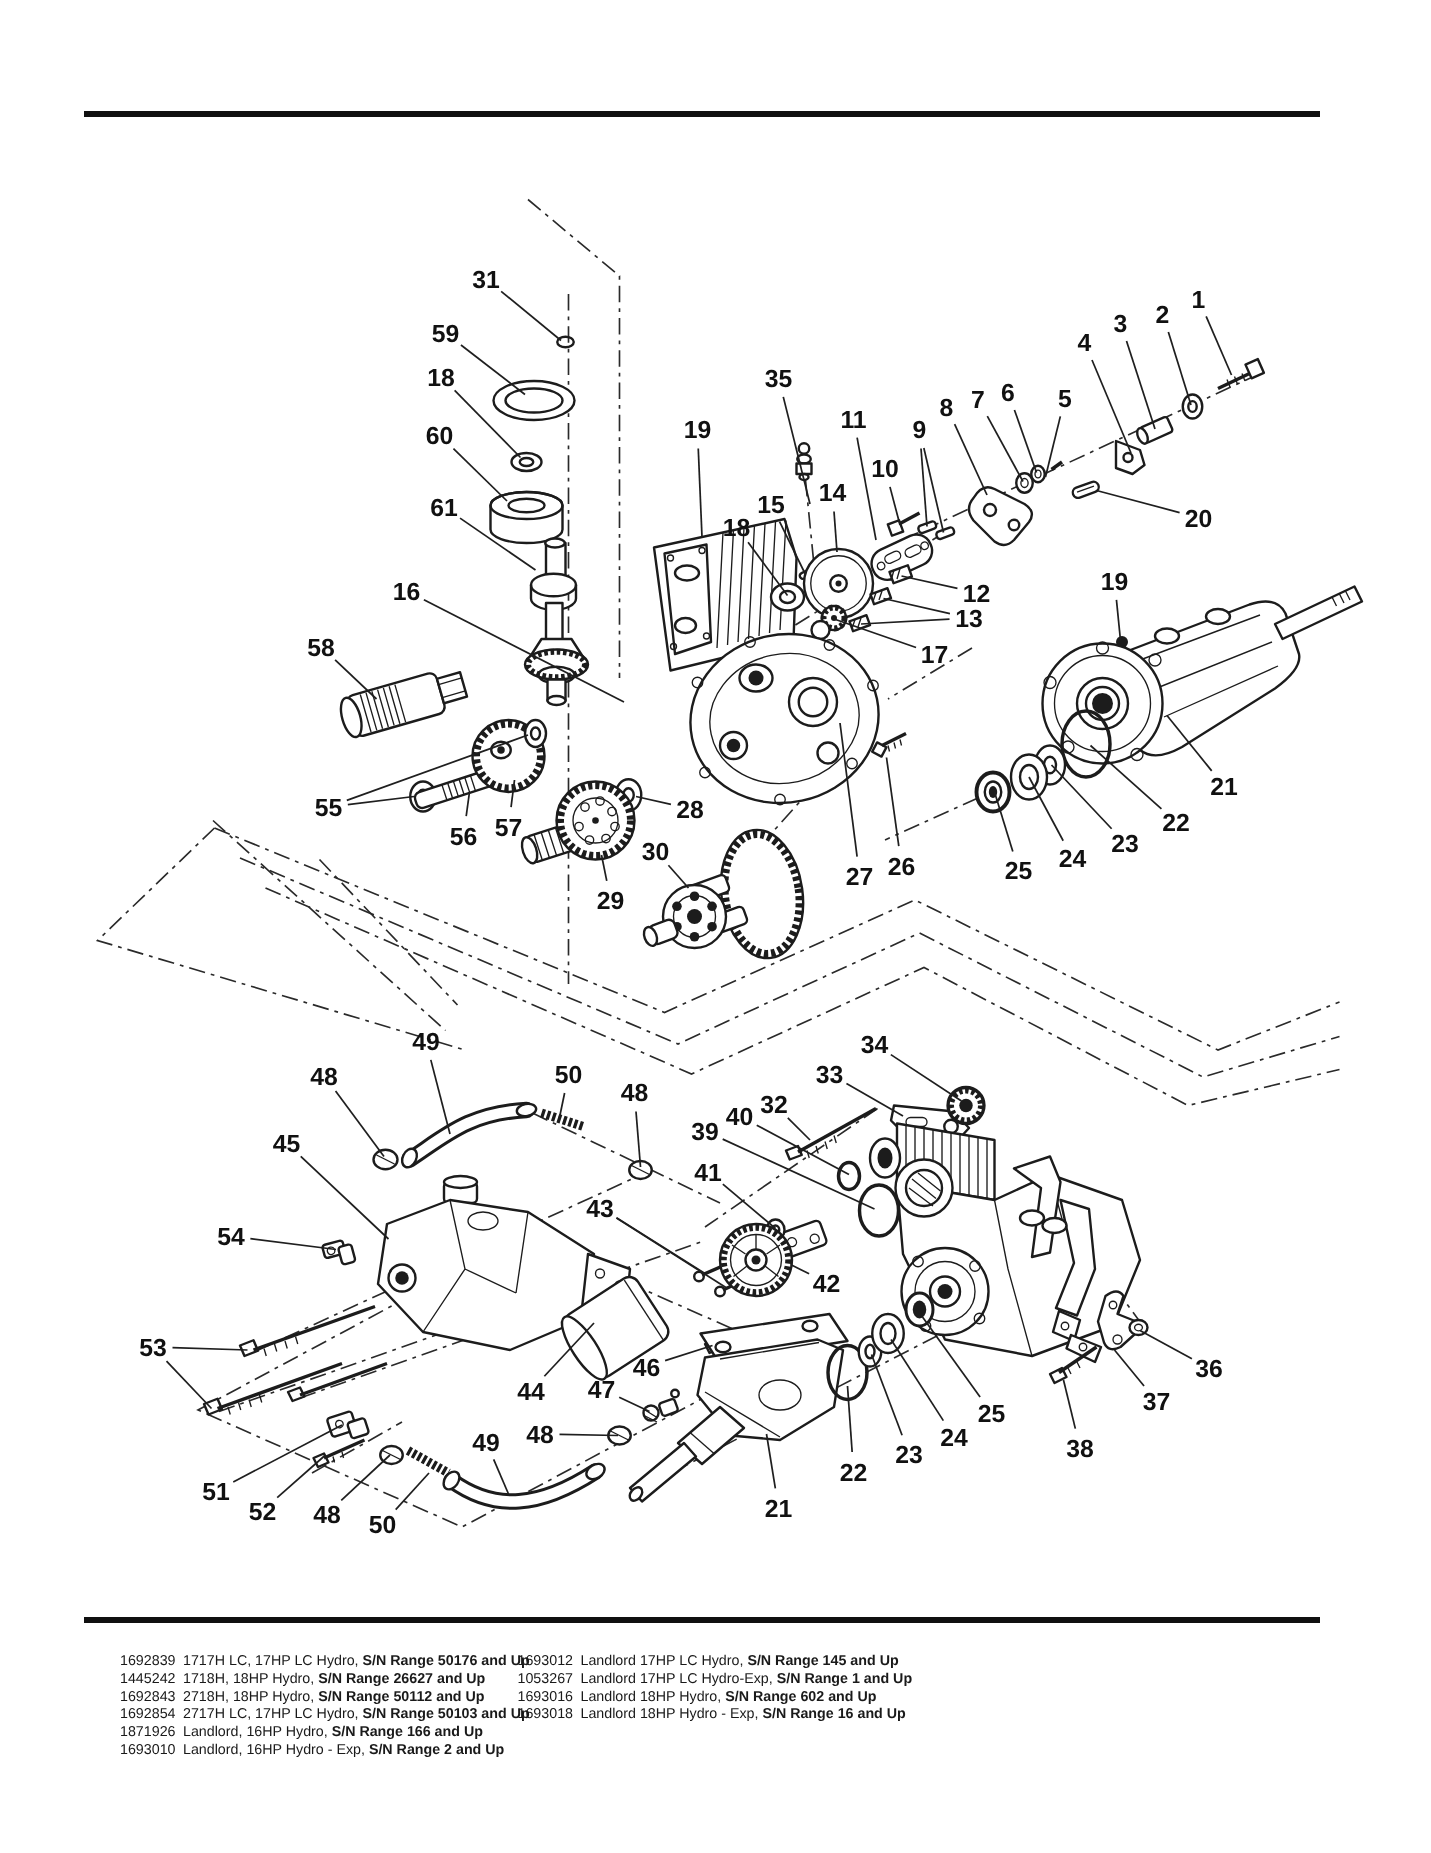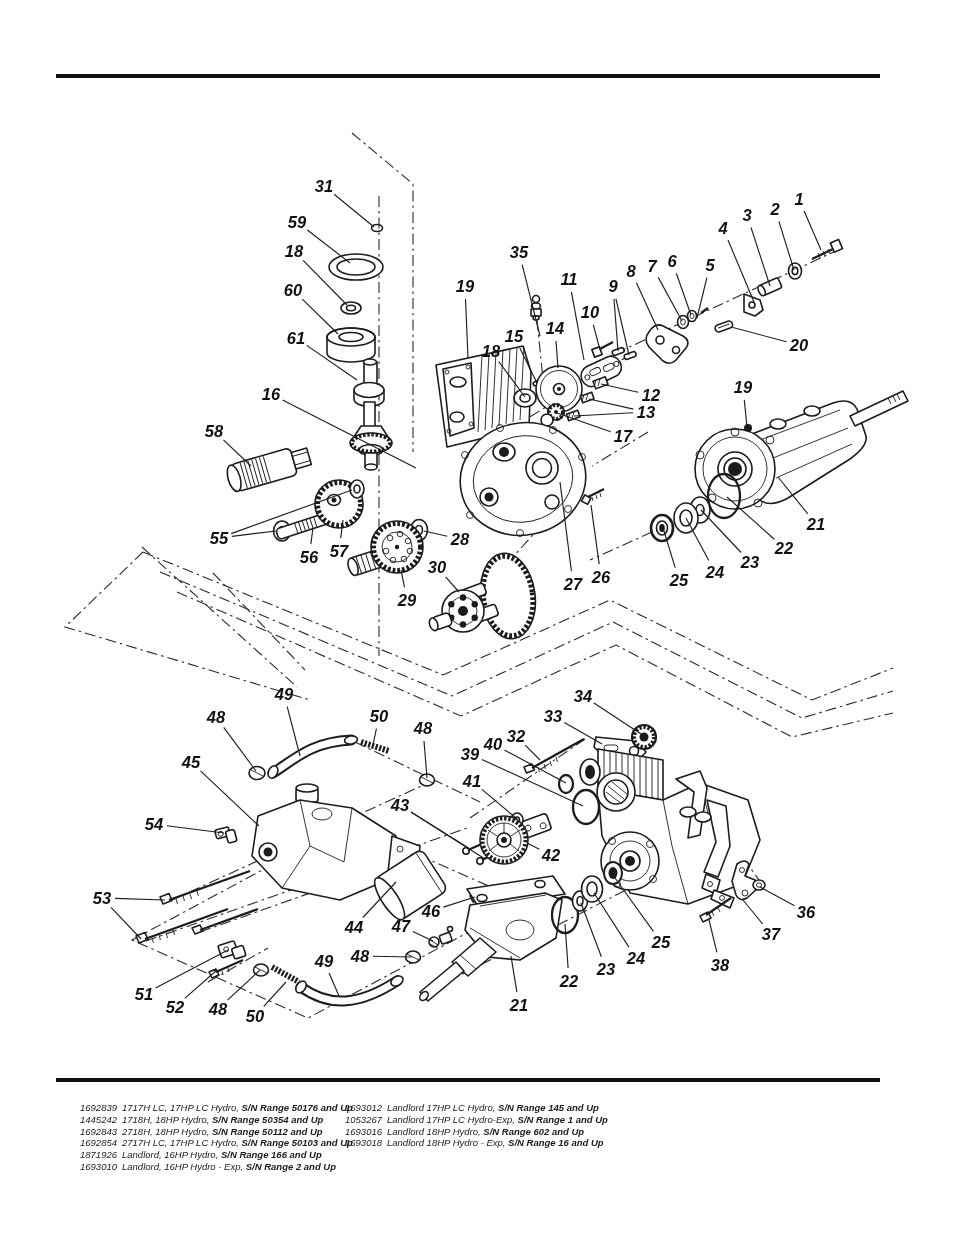--- a/index.html
+++ b/index.html
@@ -1,17 +1,17 @@
 <!DOCTYPE html>
 <html><head>
 <meta charset="utf-8">
 <style>
   html,body{margin:0;padding:0;background:#fff;}
   .page{position:relative;width:954px;height:1235px;background:#fff;overflow:hidden;
-        font-family:"Liberation Sans",sans-serif;color:#141414;font-style:italic;}
+        font-family:"Liberation Sans",sans-serif;color:#141414;}
   .art{position:absolute;left:0;top:0;}
   
   .ln{fill:none;stroke:#1c1c1c;stroke-width:1.6;stroke-linejoin:round;stroke-linecap:round;}
   .thin{fill:none;stroke:#1c1c1c;stroke-width:0.9;}
   .w2{fill:none;stroke:#1c1c1c;stroke-width:2.3;}
   .fillw{fill:#ffffff;stroke:#1c1c1c;stroke-width:1.6;stroke-linejoin:round;}
   .dark{fill:#1c1c1c;stroke:none;}
   .dd{fill:none;stroke:#2a2a2a;stroke-width:1.1;stroke-dasharray:11 4 2.5 4;}
   .teeth{fill:none;stroke:#1c1c1c;stroke-width:5;stroke-dasharray:2.8 2;}
   .teeth2{fill:none;stroke:#1c1c1c;stroke-width:4;stroke-dasharray:2.4 1.8;}
@@ -605,21 +605,21 @@
         <text x="806" y="918" class="callout">36</text>
         <line x1="762.7" y1="924.0" x2="743" y2="900" class="leader"></line>
         <text x="771" y="940" class="callout">37</text>
         <line x1="716.9" y1="952.4" x2="709" y2="920" class="leader"></line>
         <text x="720" y="971" class="callout">38</text>
       </g>
   </svg>
 
   <div class="plist" id="pl-left">
       <div class="plrow"><span class="pn">1692839</span><span class="desc">1717H LC, 17HP LC Hydro, <b>S/N Range 50176 and Up</b></span></div>
-      <div class="plrow"><span class="pn">1445242</span><span class="desc">1718H, 18HP Hydro, <b>S/N Range 50354 and Up</b></span></div>
+      <div class="plrow"><span class="pn">1445242</span><span class="desc">1718H, 18HP Hydro, <b>S/N Range 26627 and Up</b></span></div>
       <div class="plrow"><span class="pn">1692843</span><span class="desc">2718H, 18HP Hydro, <b>S/N Range 50112 and Up</b></span></div>
       <div class="plrow"><span class="pn">1692854</span><span class="desc">2717H LC, 17HP LC Hydro, <b>S/N Range 50103 and Up</b></span></div>
       <div class="plrow"><span class="pn">1871926</span><span class="desc">Landlord, 16HP Hydro, <b>S/N Range 166 and Up</b></span></div>
       <div class="plrow"><span class="pn">1693010</span><span class="desc">Landlord, 16HP Hydro - Exp, <b>S/N Range 2 and Up</b></span></div>
     </div>
   <div class="plist" id="pl-right">
       <div class="plrow"><span class="pn">1693012</span><span class="desc">Landlord 17HP LC Hydro, <b>S/N Range 145 and Up</b></span></div>
       <div class="plrow"><span class="pn">1053267</span><span class="desc">Landlord 17HP LC Hydro-Exp, <b>S/N Range 1 and Up</b></span></div>
       <div class="plrow"><span class="pn">1693016</span><span class="desc">Landlord 18HP Hydro, <b>S/N Range 602 and Up</b></span></div>
       <div class="plrow"><span class="pn">1693018</span><span class="desc">Landlord 18HP Hydro - Exp, <b>S/N Range 16 and Up</b></span></div>

